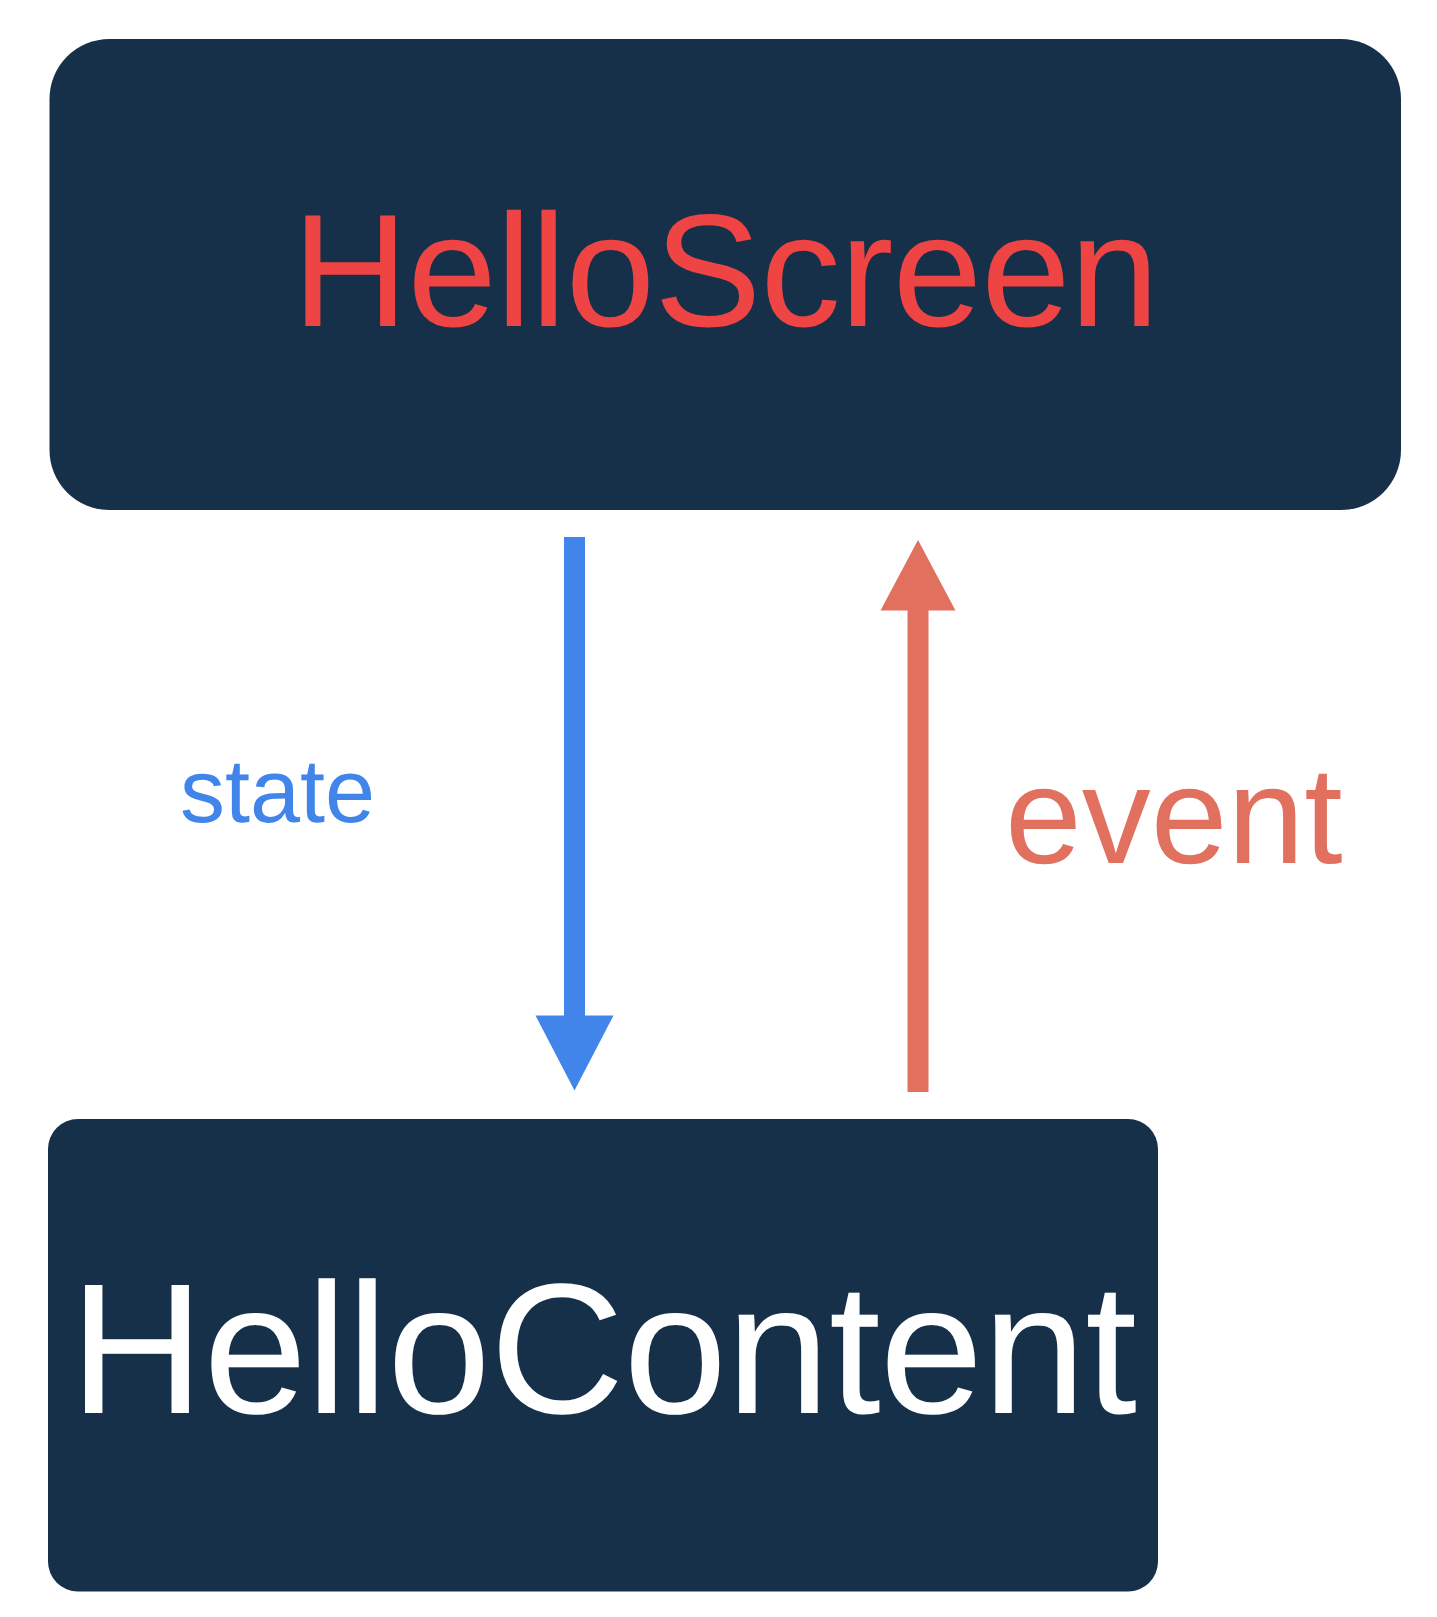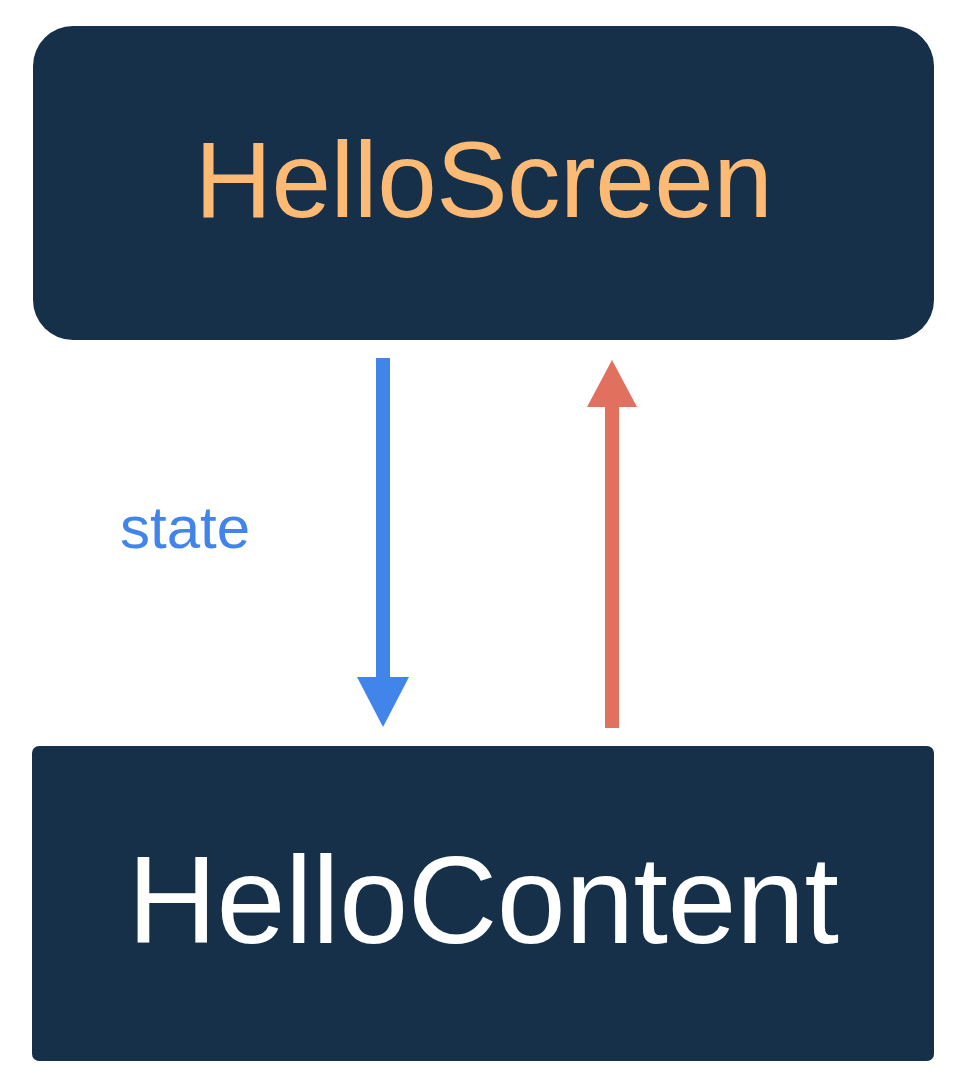--- a/index.html
+++ b/index.html
@@ -30,23 +30,23 @@
   #node-hello-screen {
     left: 33px;
     top: 26px;
     width: 901px;
     height: 314px;
     border-radius: 40px;
   }
   #node-hello-content {
     left: 32px;
     top: 746px;
-    width: 902px;
+    width: 740px;
     height: 315px;
-    border-radius: 7px;
+    border-radius: 20px;
   }
   .node-label {
     color: #ffffff;
     font-weight: 400;
     letter-spacing: -0.5px;
     line-height: 1;
     white-space: nowrap;
     user-select: none;
   }
   #node-hello-screen .node-label {
@@ -84,36 +84,37 @@
     font-size: 92px;
     color: #e1705f;
   }
 </style>
 </head>
 <body>
 
 <div id="diagram-root" style="background: rgb(255, 255, 255);">
 
   <div class="node-box" id="node-hello-screen" style="background: rgb(22, 48, 74);">
-    <span class="node-label" style="color: #fdba74;">HelloScreen</span>
+    <span class="node-label" style="color: #ef4444;">HelloScreen</span>
   </div>
 
   <svg class="edge-svg" viewBox="0 0 958 1078" xmlns="http://www.w3.org/2000/svg">
 
     <g>
       <rect x="376" y="358" width="14" height="322" fill="#4285ea"></rect>
       <polygon points="357,677 409,677 383,727" fill="#4285ea"></polygon>
     </g>
 
     <g>
       <rect x="605" y="404" width="14" height="324" fill="#e1705f"></rect>
       <polygon points="612,360 637,407 587,407" fill="#e1705f"></polygon>
     </g>
   </svg>
 
   <div class="edge-label" id="edge-label-state" style="color: rgb(66, 133, 234);">state</div>
 
+  <div class="edge-label" id="edge-label-event" style="color: rgb(225, 112, 95);">event</div>
 
   <div class="node-box" id="node-hello-content" style="background: rgb(22, 48, 74);">
     <span class="node-label" style="color: rgb(255, 255, 255);">HelloContent</span>
   </div>
 
 </div>
 
 </body></html>

